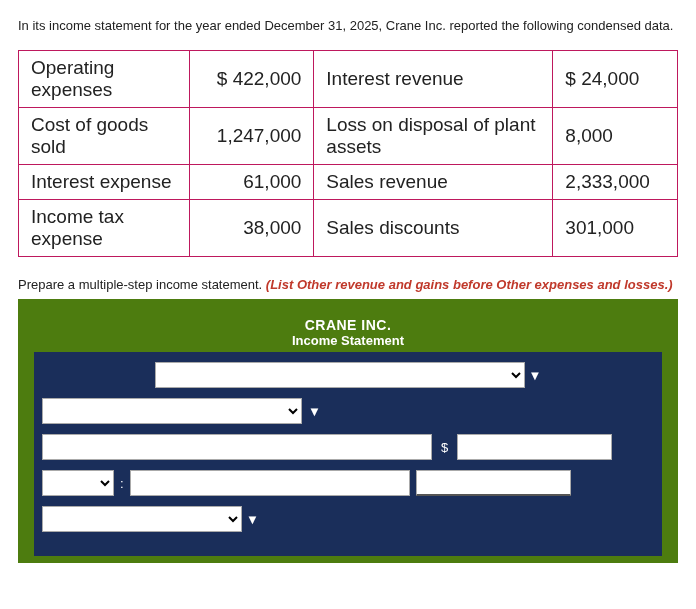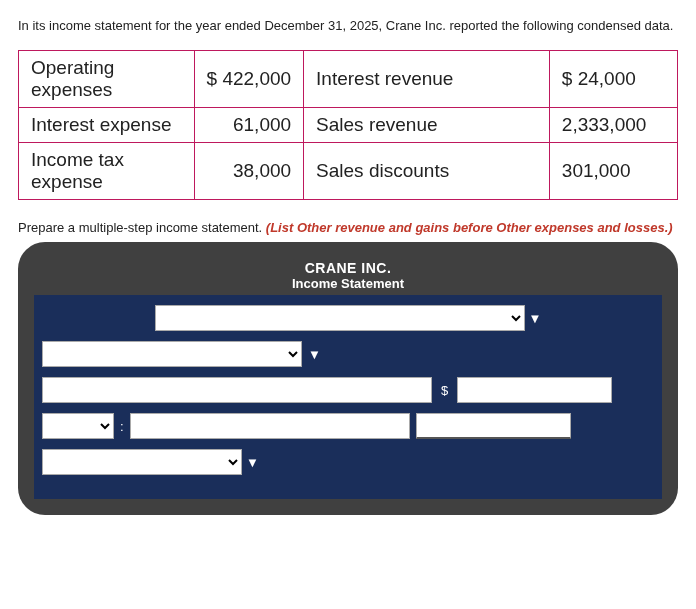--- a/index.html
+++ b/index.html
@@ -38,24 +38,23 @@
       line-height: 1.6;
       margin-bottom: 4px;
     }
     .instruction .highlight {
       font-weight: bold;
       font-style: italic;
       color: #c0392b;
     }
 
     .income-statement-panel {
-      background: #404040;
-      padding: 18px 16px 16px 16px;
+      background: #4d7c0f;
+      padding: 18px 16px 7px 16px;
       min-height: 260px;
-      border-radius: 27px;
     }
     .is-header {
       text-align: center;
       color: #fff;
       margin-bottom: 4px;
     }
     .is-header .company-name {
       font-weight: bold;
       font-size: 14px;
       letter-spacing: 0.5px;
@@ -148,20 +147,26 @@
 
 <table class="data-table">
   <tbody>
     <tr>
       <td class="label-col">Operating expenses</td>
       <td class="amount-col">$ 422,000</td>
       <td class="label-col2">Interest revenue</td>
       <td class="amount-col2">$ 24,000</td>
     </tr>
     <tr>
+      <td class="label-col">Cost of goods sold</td>
+      <td class="amount-col">1,247,000</td>
+      <td class="label-col2">Loss on disposal of plant assets</td>
+      <td class="amount-col2">8,000</td>
+    </tr>
+    <tr>
       <td class="label-col">Interest expense</td>
       <td class="amount-col">61,000</td>
       <td class="label-col2">Sales revenue</td>
       <td class="amount-col2">2,333,000</td>
     </tr>
     <tr>
       <td class="label-col">Income tax expense</td>
       <td class="amount-col">38,000</td>
       <td class="label-col2">Sales discounts</td>
       <td class="amount-col2">301,000</td>

